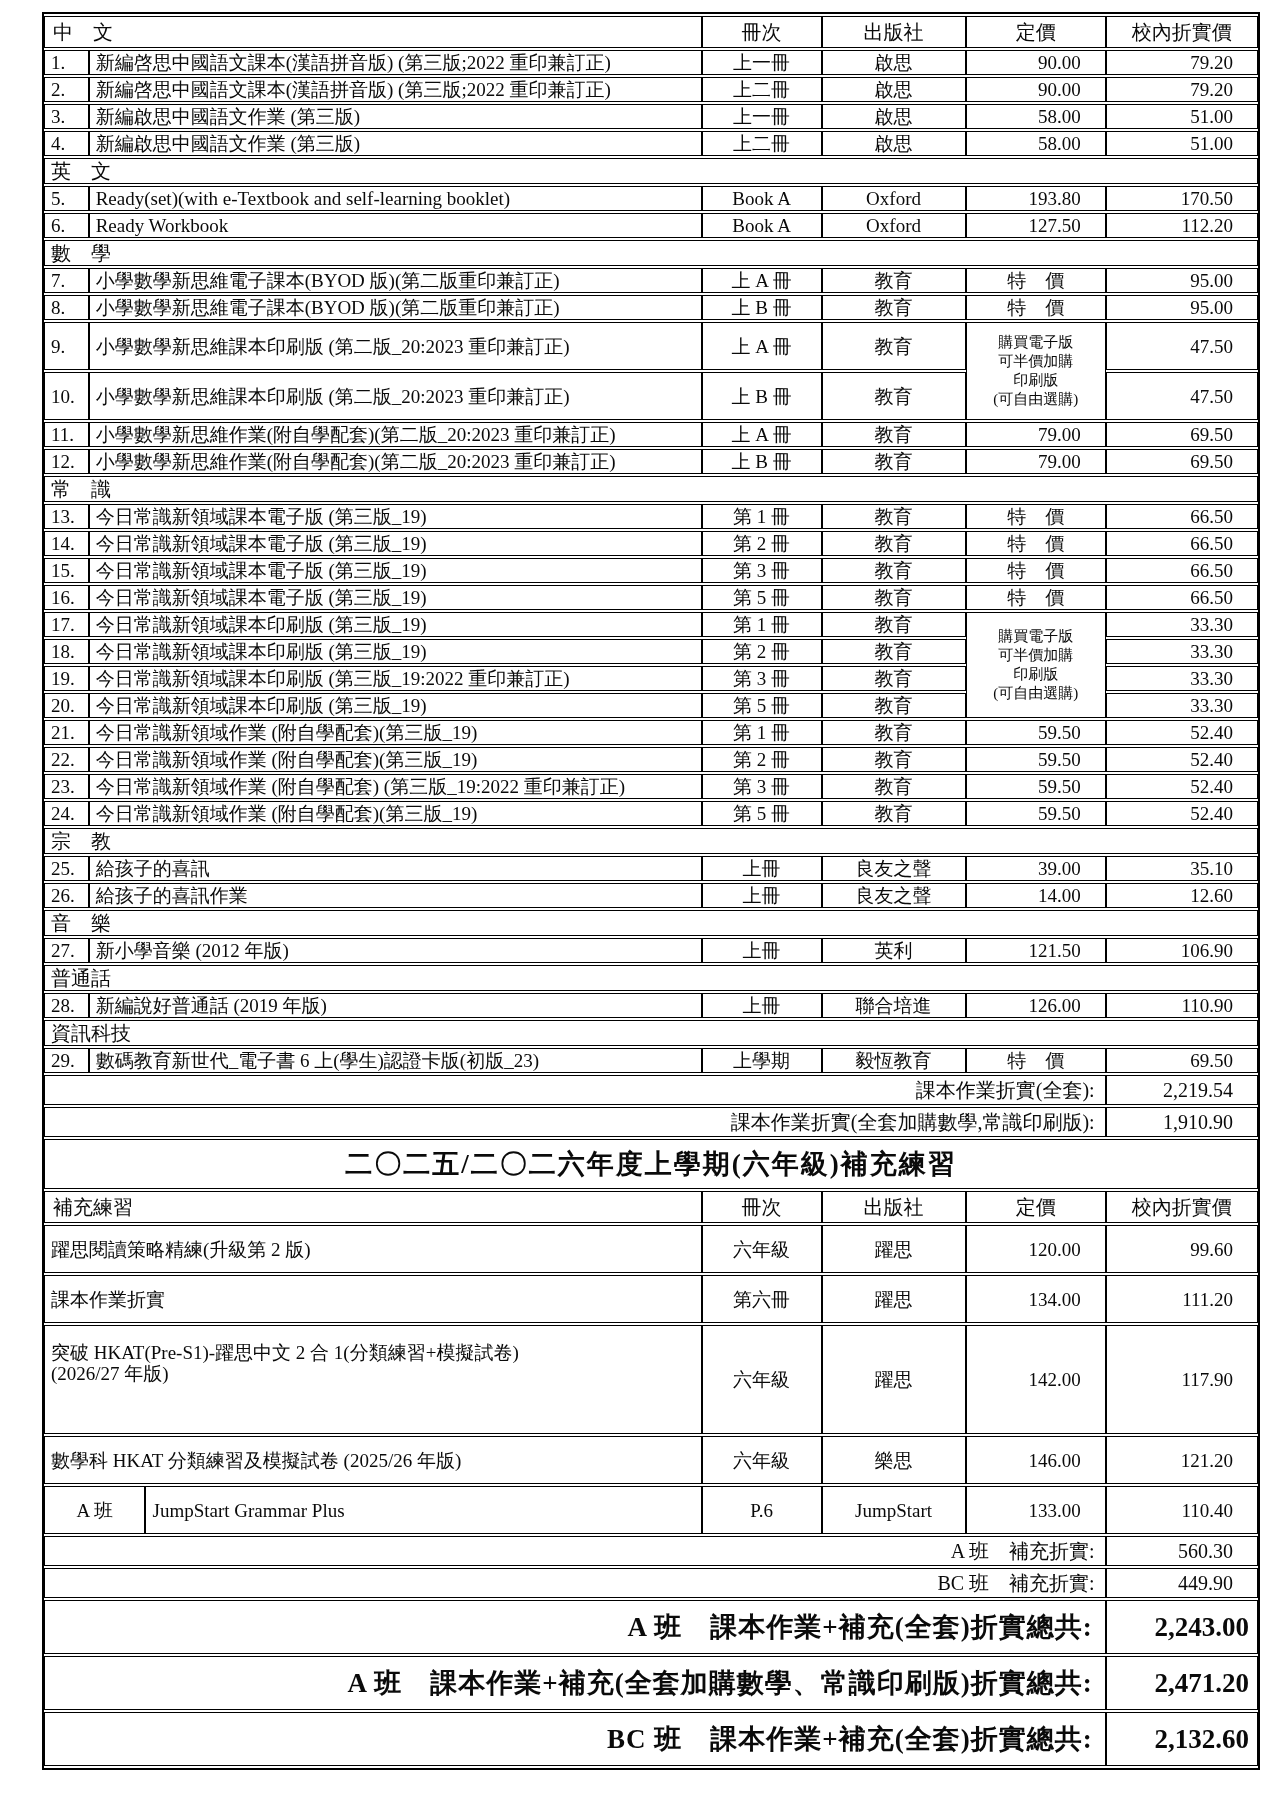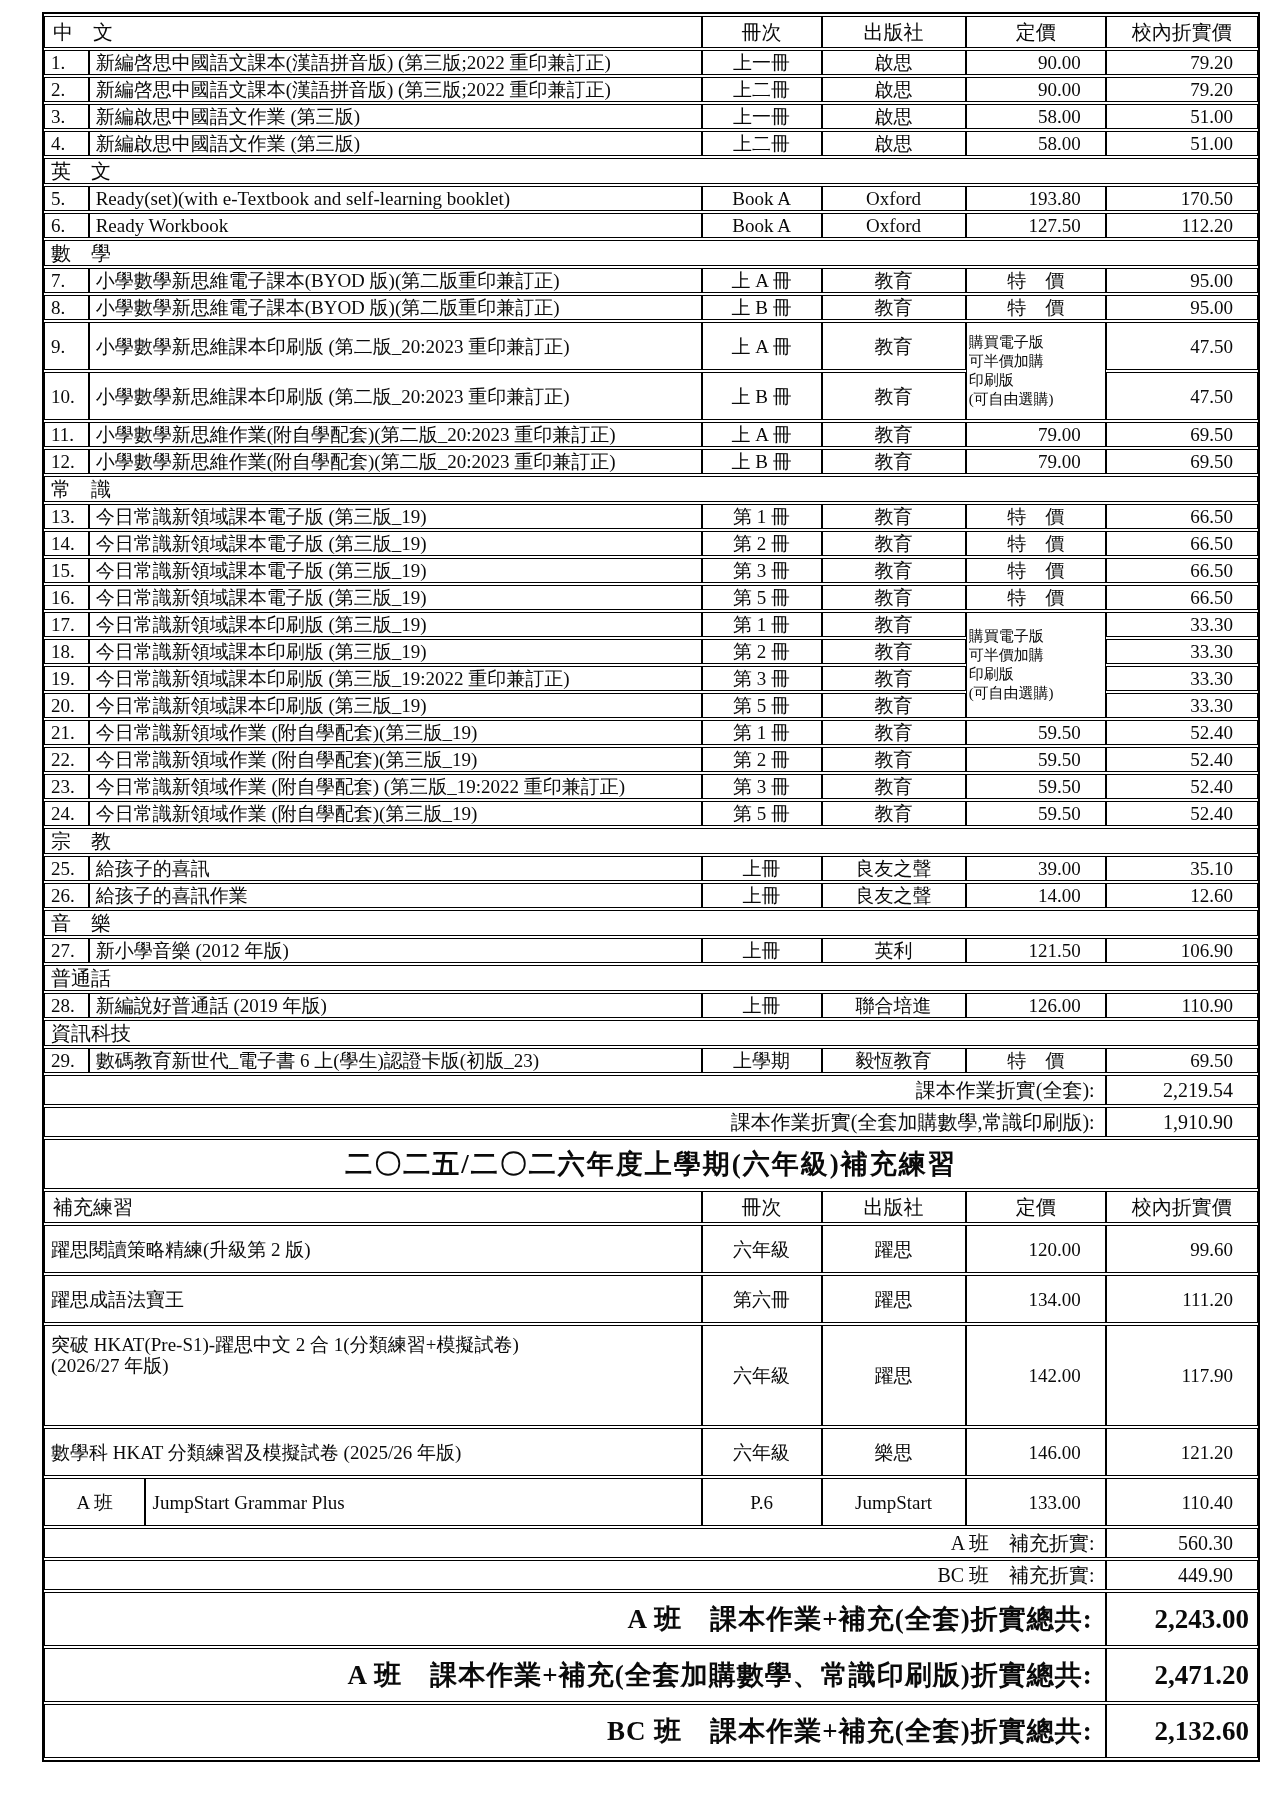--- a/index.html
+++ b/index.html
@@ -28,34 +28,34 @@
   }
   td.num{padding:1px 2px 1px 6px;}
   td.title{text-align:left;}
   td.c{text-align:center;}
   td.r{text-align:right;padding-right:24px;}
   td.sp-price{text-align:center;}
   tr.hdr td{font-size:20px;height:28px;}
   tr.hdr td.subject{text-align:left;padding-left:8px;}
   tr.section td{font-size:20px;height:22px;}
   td.mp{
-    font-size:15px;line-height:19px;
+    font-size:15px;line-height:19px;text-align:center;
     padding:1px 2px;
   }
   td.mp .mp-last{font-weight:normal;}
   tr.tall td{height:44px;}
   tr.subtotal td{font-size:20px;height:26px;}
   tr.subtotal td.label{text-align:right;padding-right:10px;}
   tr.midtitle td{
     font-size:27px;font-weight:bold;text-align:center;
     height:46px;letter-spacing:2px;
   }
   tr.supp td{height:44px;}
   tr.suppx td{height:90px;}
-  tr.suppx td.title{vertical-align:top;padding-top:8px;}
+  tr.suppx td.title{vertical-align:top;padding-top:16px;}
   tr.grand td{font-size:27px;font-weight:bold;height:50px;}
   tr.grand td.label{text-align:right;padding-right:12px;letter-spacing:1px;}
   tr.grand td.value{text-align:right;padding-right:8px;padding-left:16px;}
 </style>
 </head>
 <body>
 
 <div class="page">
 
   <table class="booklist">
@@ -357,21 +357,21 @@
           <td class="title" colspan="3">
             <div>躍思閱讀策略精練(升級第 2 版)</div>
           </td>
           <td class="c">六年級</td>
           <td class="c">躍思</td>
           <td class="r">120.00</td>
           <td class="r">99.60</td>
         </tr>
         <tr class="supp">
           <td class="title" colspan="3">
-            <div>躍思成語法寶王</div>
+            <div>課本作業折實</div>
           </td>
           <td class="c">第六冊</td>
           <td class="c">躍思</td>
           <td class="r">134.00</td>
           <td class="r">111.20</td>
         </tr>
         <tr class="suppx">
           <td class="title" colspan="3">
             <div>突破 HKAT(Pre-S1)-躍思中文 2 合 1(分類練習+模擬試卷)</div>
             <div>(2026/27 年版)</div>

